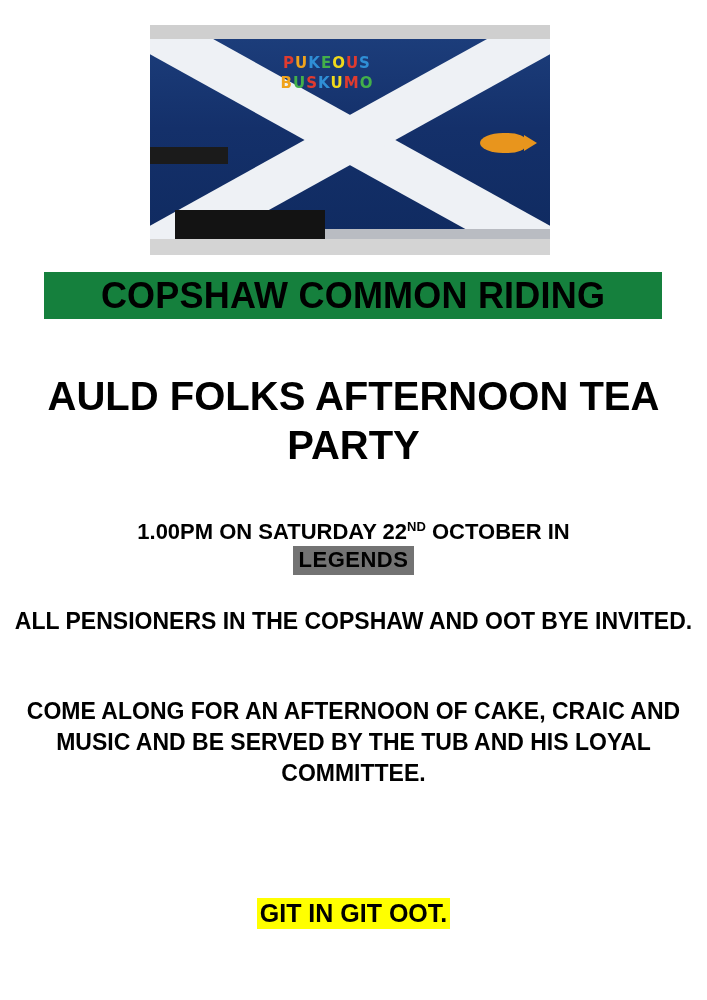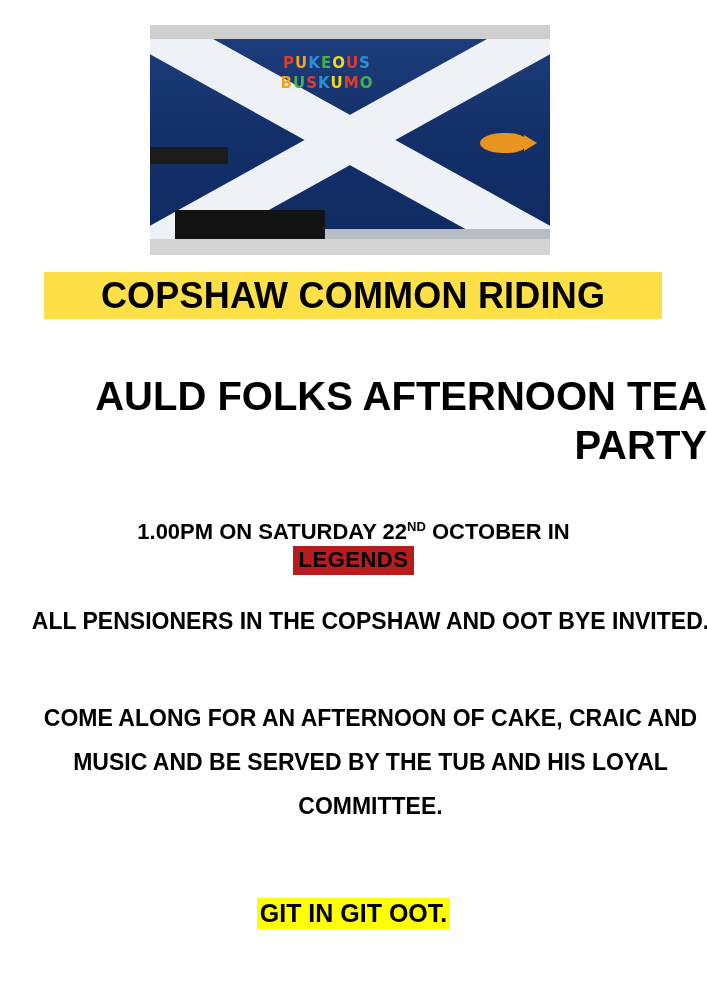--- a/index.html
+++ b/index.html
@@ -12,21 +12,21 @@
     background: #ffffff;
     font-family: "Liberation Sans", sans-serif;
     color: #000000;
     overflow: hidden;
   }
   .poster {
     position: relative;
     width: 707px;
     height: 748px;
     box-sizing: border-box;
-    padding: 17px;
+    padding: 0;
   }
 
   
   .photo-wrap {
     position: absolute;
     left: 150px;
     top: 25px;
     width: 400px;
     height: 230px;
     overflow: hidden;
@@ -131,38 +131,38 @@
     background: #b9bcc2;
   }
 
   
   .title-band {
     position: absolute;
     left: 44px;
     top: 272px;
     width: 618px;
     height: 47px;
-    background: #fde047;
+    background: #15803d;
     display: flex;
     align-items: center;
     justify-content: center;
   }
   .title-band .title-text {
     font-size: 36px;
     font-weight: bold;
     letter-spacing: 0.2px;
     white-space: nowrap;
   }
 
   .headline {
     position: absolute;
     left: 0;
     top: 372px;
     width: 707px;
-    text-align: right;
+    text-align: center;
     font-size: 40px;
     font-weight: bold;
     line-height: 49px;
   }
 
   .when-line {
     position: absolute;
     left: 0;
     top: 512px;
     width: 707px;
@@ -177,42 +177,42 @@
   }
   .venue-row {
     position: absolute;
     left: 0;
     top: 546px;
     width: 707px;
     text-align: center;
   }
   .venue {
     display: inline-block;
-    background: #b91c1c;
+    background: #737373;
     padding: 1px 6px 2px 6px;
     font-size: 22px;
     font-weight: bold;
     letter-spacing: 0.5px;
   }
 
   .para {
     position: absolute;
     width: 707px;
     text-align: center;
     font-weight: bold;
   }
   .para-invite {
     top: 606px;
     font-size: 23px;
     line-height: 31px;
   }
   .para-come {
     top: 696px;
     font-size: 23px;
-    line-height: 44px;
+    line-height: 31px;
   }
   .para-names {
     top: 822px;
     font-size: 20px;
     line-height: 28px;
   }
   .para-names sup {
     font-size: 12px;
     vertical-align: super;
   }

